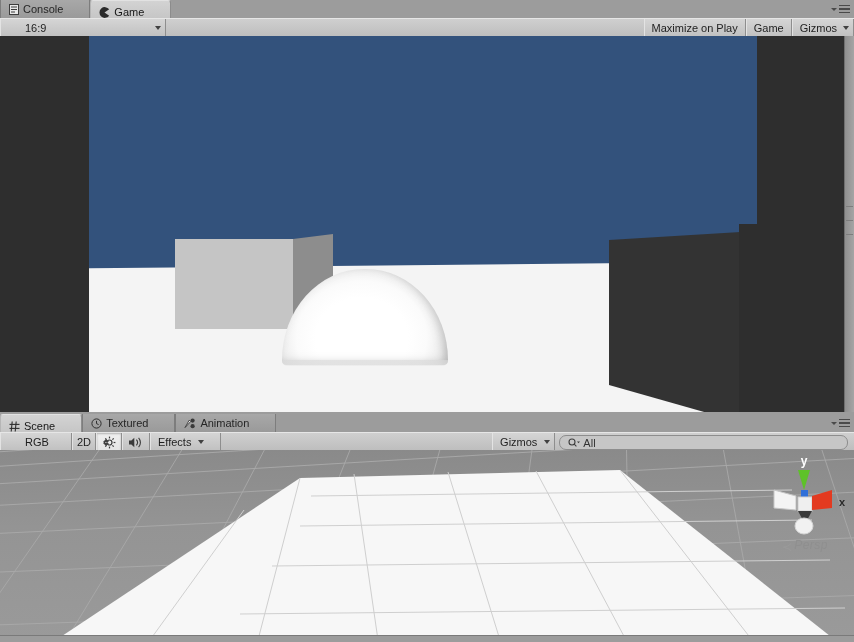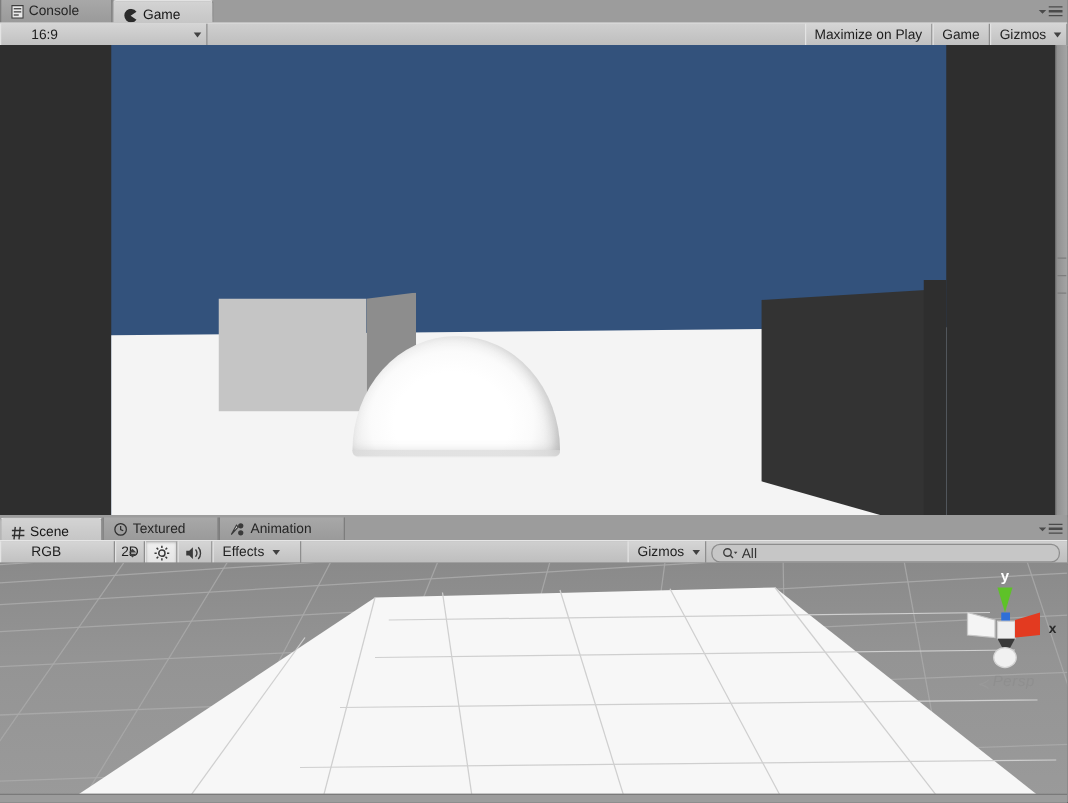--- a/index.html
+++ b/index.html
@@ -326,21 +326,21 @@
         <span class="pm-tri"></span>
         <span class="pm-lines">
             <i></i>
             <i></i>
             <i></i>
           </span>
       </div>
     </div>
 
     <div class="toolbar">
-      <div class="tb-dropdown" style="width:92px">
+      <div class="tb-dropdown" style="width:72px">
         <span class="lbl">RGB</span>
         <span class="dd-arrows">
             <i class="up"></i>
             <i class="dn"></i>
           </span>
       </div>
       <div class="tb-btn" style="width:24px;padding:0">2D</div>
       <div class="tb-btn pressed" style="width:26px;padding:0">
         <span class="icon">
           <svg width="13" height="13" viewBox="0 0 13 13">

